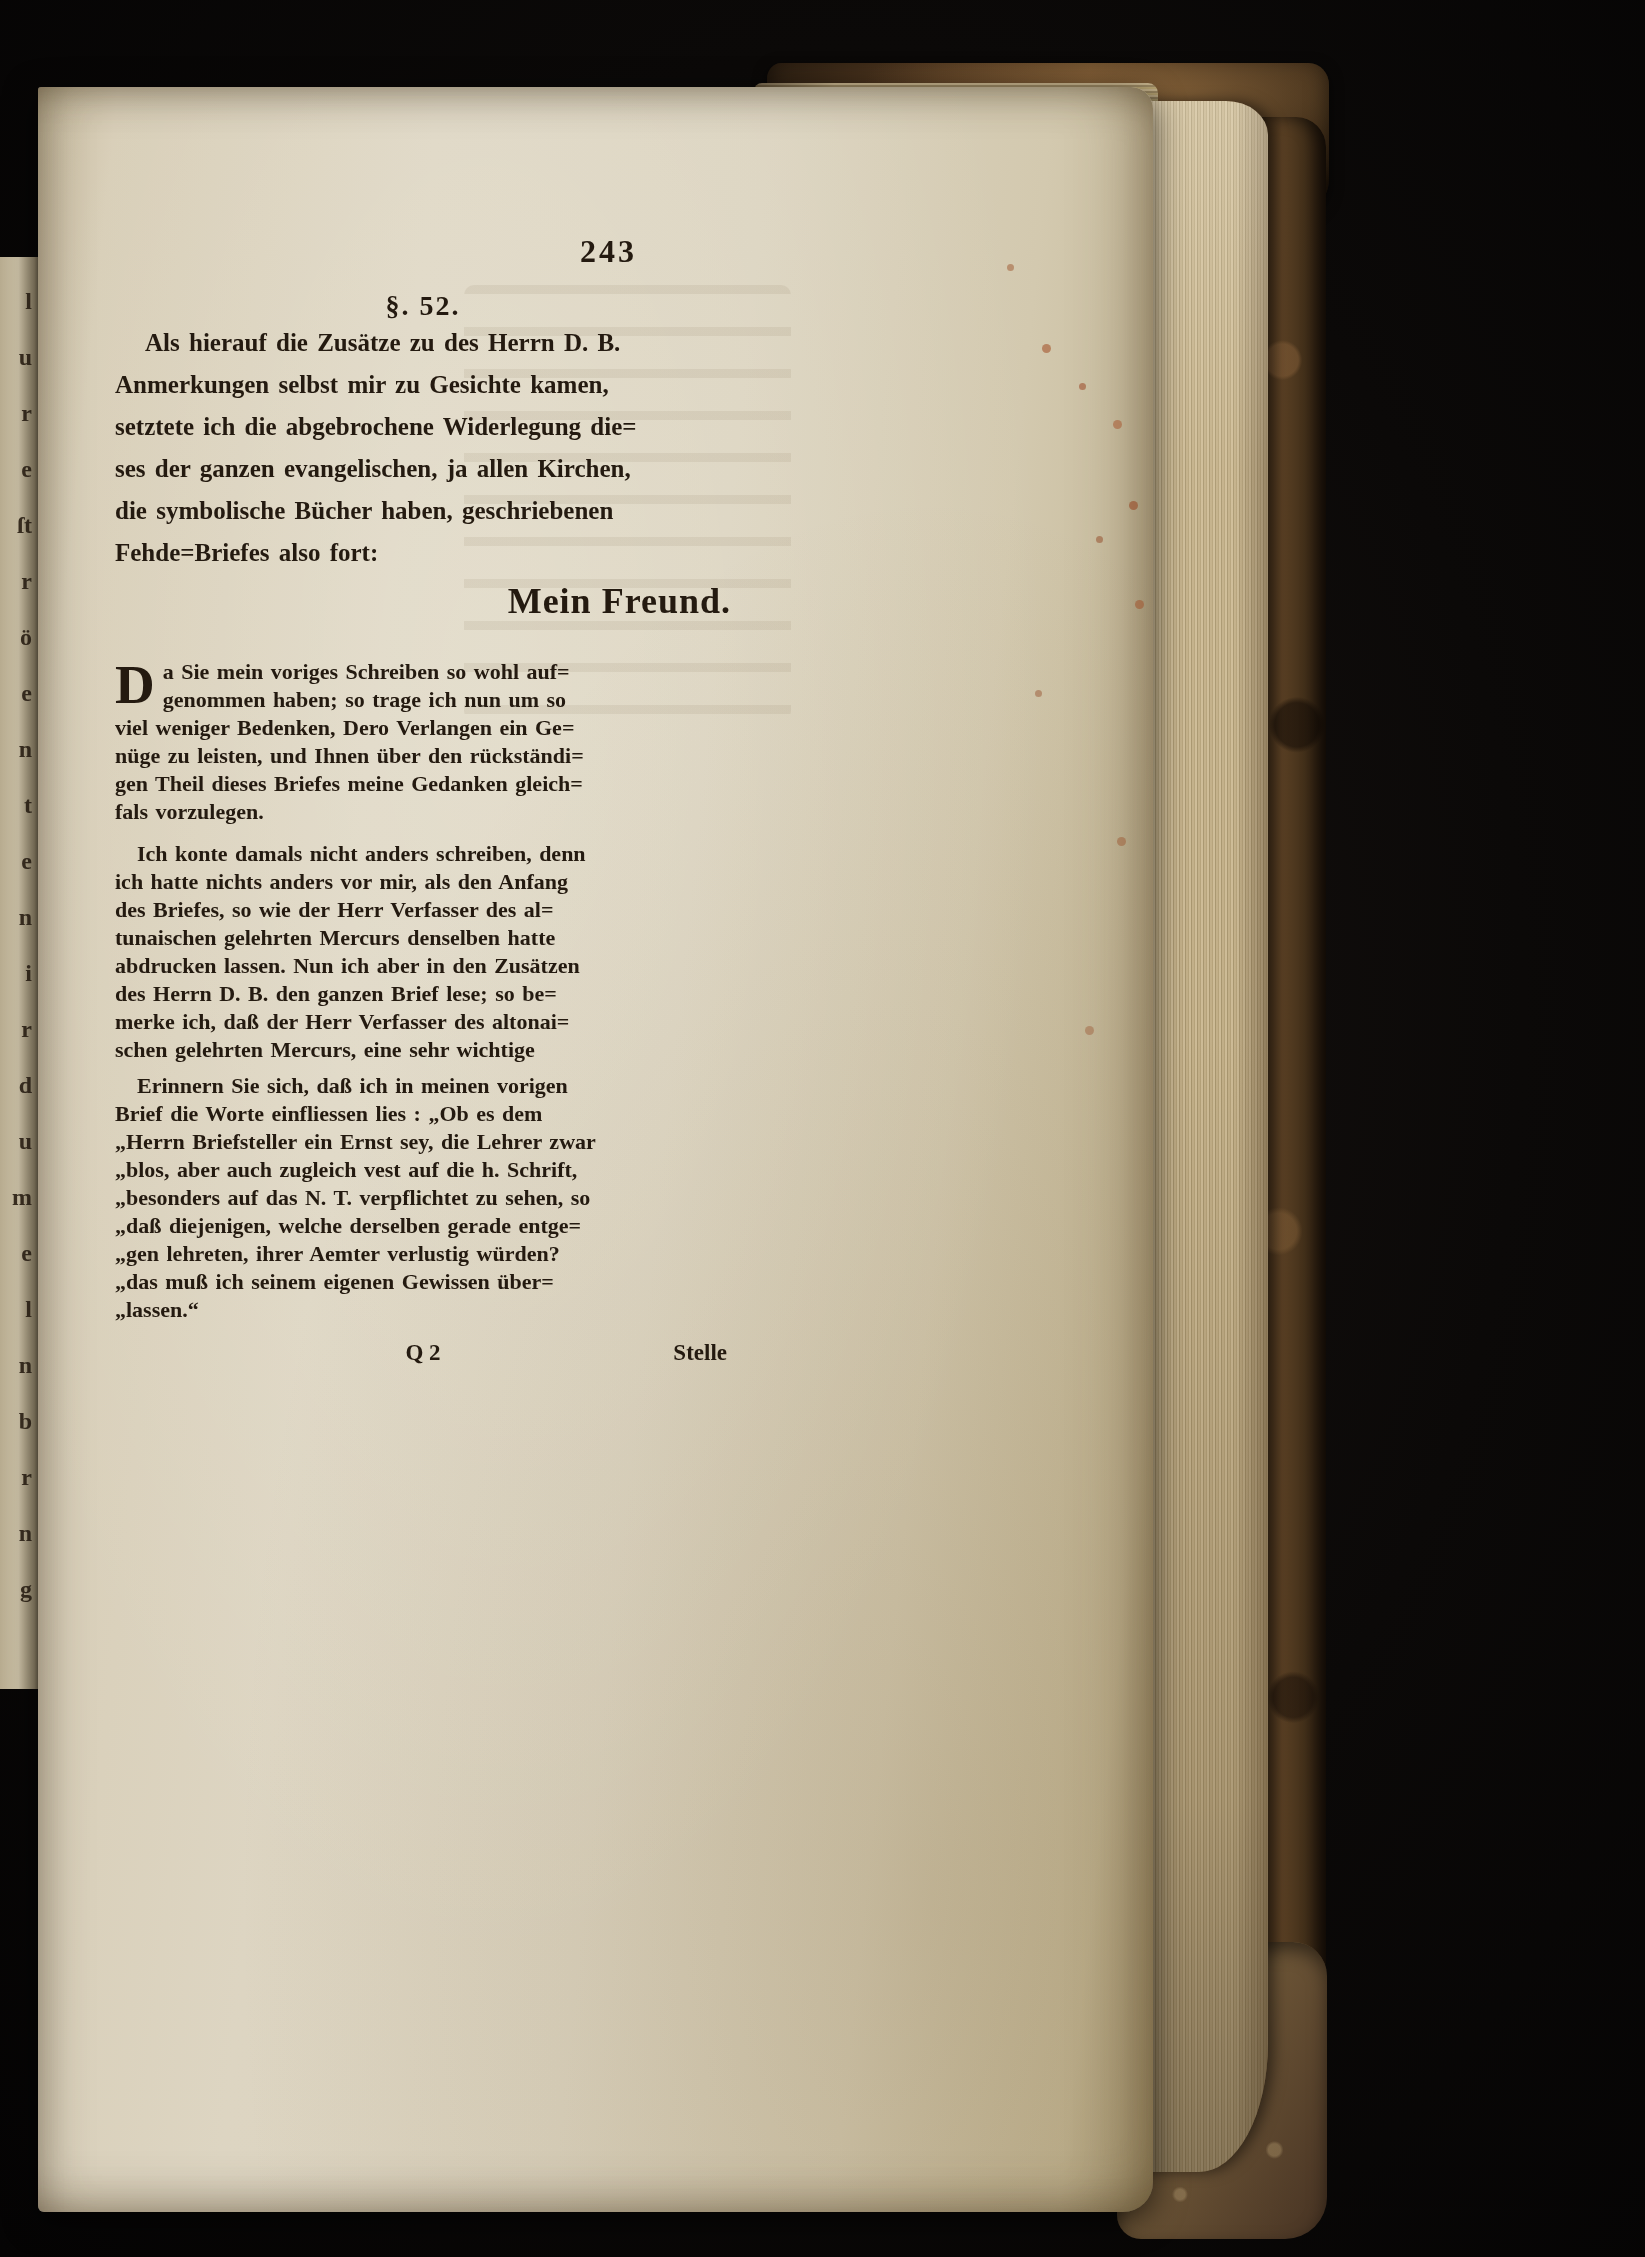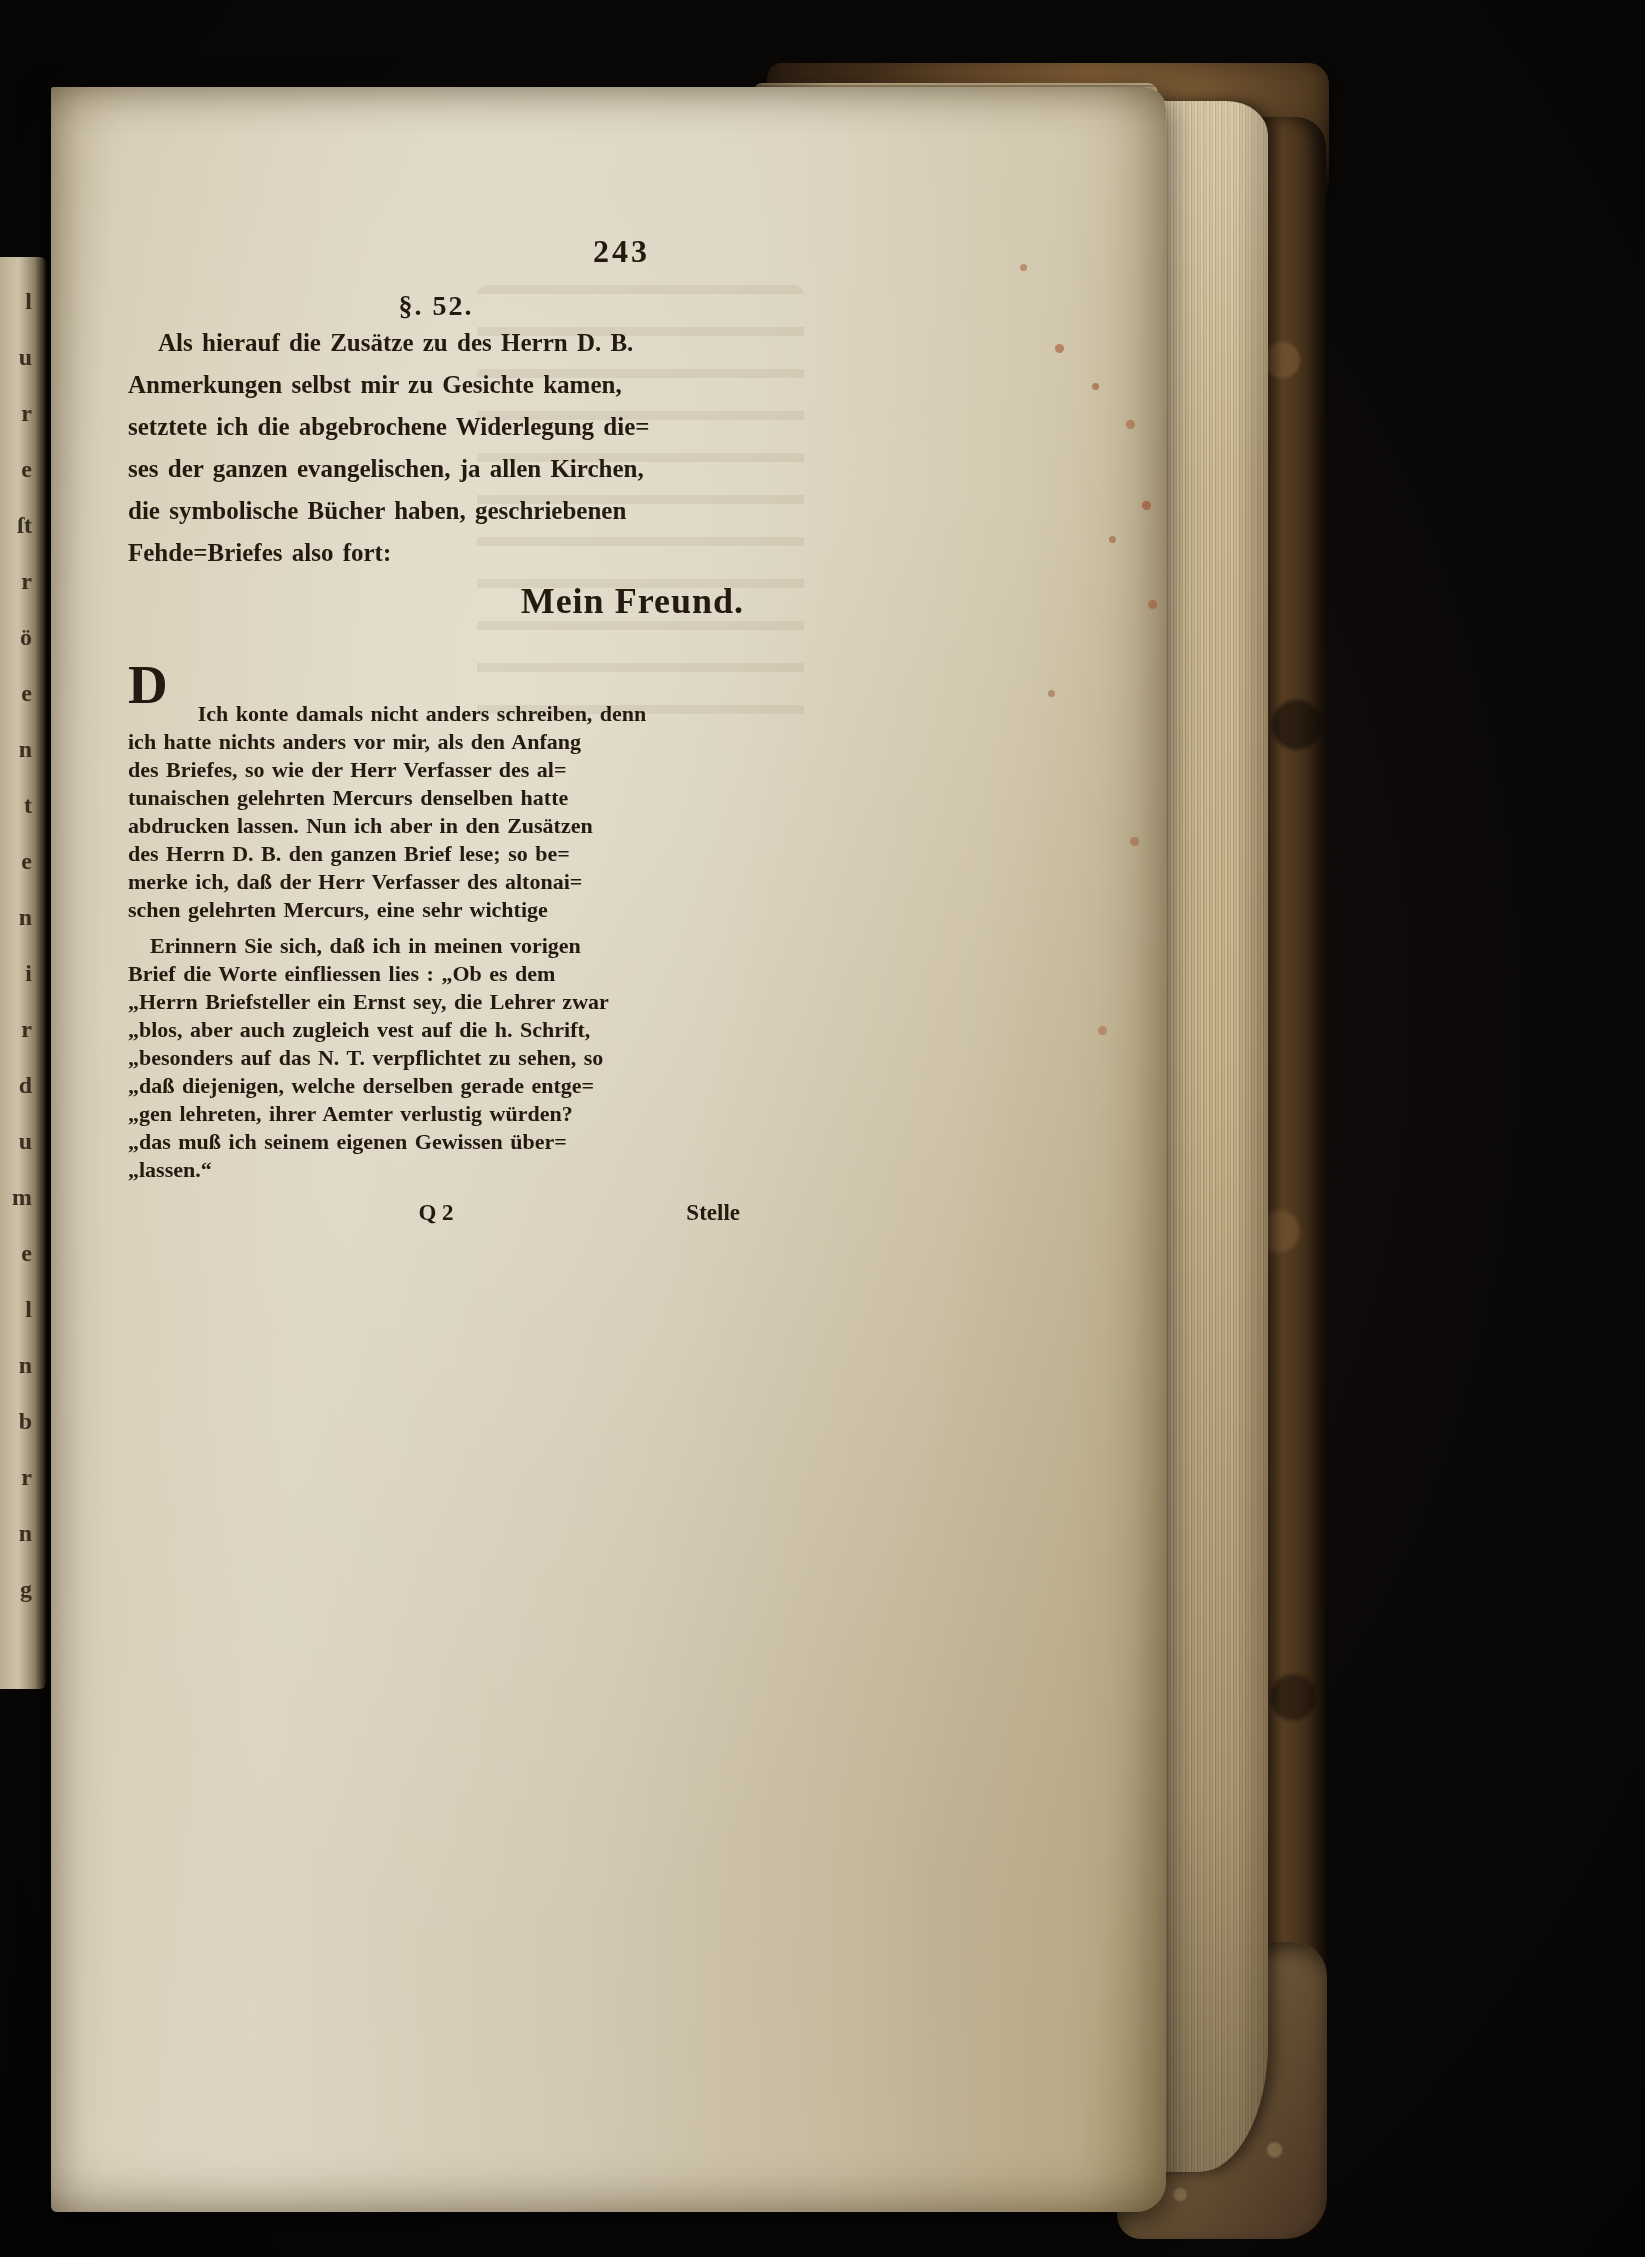--- a/index.html
+++ b/index.html
@@ -70,21 +70,21 @@
   .facing-sliver {
     position:absolute; left:0; top:257px; width:46px; height:1432px;
     background: linear-gradient(90deg, #b8ac90 0%, #cfc4a9 40%, #9a8d70 75%, #453b2a 94%, #15100a 100%);
     border-radius: 0 6px 6px 0;
   }
   .fragments { position:absolute; right:14px; top:16px; display:flex; flex-direction:column; align-items:flex-end; }
   .frag { line-height:56px; font-size:24px; font-weight:bold; color:#3c3022; }
 
   
   .page {
-    position:absolute; left:51px; top:87px; width:1115px; height:2125px;
+    position:absolute; left:38px; top:87px; width:1115px; height:2125px;
     border-radius: 3px 22px 30px 6px;
     background:
       radial-gradient(ellipse at 40% 28%, rgba(255,255,246,.22) 0%, transparent 60%),
       radial-gradient(ellipse at 80% 85%, rgba(120,95,55,.18) 0%, transparent 55%),
       linear-gradient(96deg, #c6ba9e 0%, #d7cdb6 6%, #ddd5c2 30%, #dbd3bf 55%, #d3c9af 76%, #c2b593 93%, #a3946e 100%),
       #d6ccb6;
     box-shadow:
       inset 26px 0 50px -22px rgba(60,45,25,.4),
       inset -44px 0 63px -30px rgba(90,70,40,.5),
       inset 0 26px 44px -26px rgba(70,55,30,.5),
@@ -180,21 +180,26 @@
       <div class="section-heading">§. 52.</div>
       <div class="para para-large">Als hierauf die Zusätze zu des Herrn D. B.
 Anmerkungen selbst mir zu Gesichte kamen,
 setztete ich die abgebrochene Widerlegung die=
 ses der ganzen evangelischen, ja allen Kirchen,
 die symbolische Bücher haben, geschriebenen
 Fehde=Briefes also fort:</div>
       <div class="salutation">Mein Freund.</div>
 
       <div class="para body p2">
-        <span class="dropcap">D</span>
+        <span class="dropcap">D</span><span>a Sie mein voriges Schreiben so wohl auf=
+genommen haben; so trage ich nun um so
+viel weniger Bedenken, Dero Verlangen ein Ge=
+nüge zu leisten, und Ihnen über den rückständi=
+gen Theil dieses Briefes meine Gedanken gleich=
+fals vorzulegen.</span>
       </div>
 
       <div class="para body p4">Ich konte damals nicht anders schreiben, denn
 ich hatte nichts anders vor mir, als den Anfang
 des Briefes, so wie der Herr Verfasser des al=
 tunaischen gelehrten Mercurs denselben hatte
 abdrucken lassen. Nun ich aber in den Zusätzen
 des Herrn D. B. den ganzen Brief lese; so be=
 merke ich, daß der Herr Verfasser des altonai=
 schen gelehrten Mercurs, eine sehr wichtige</div>

